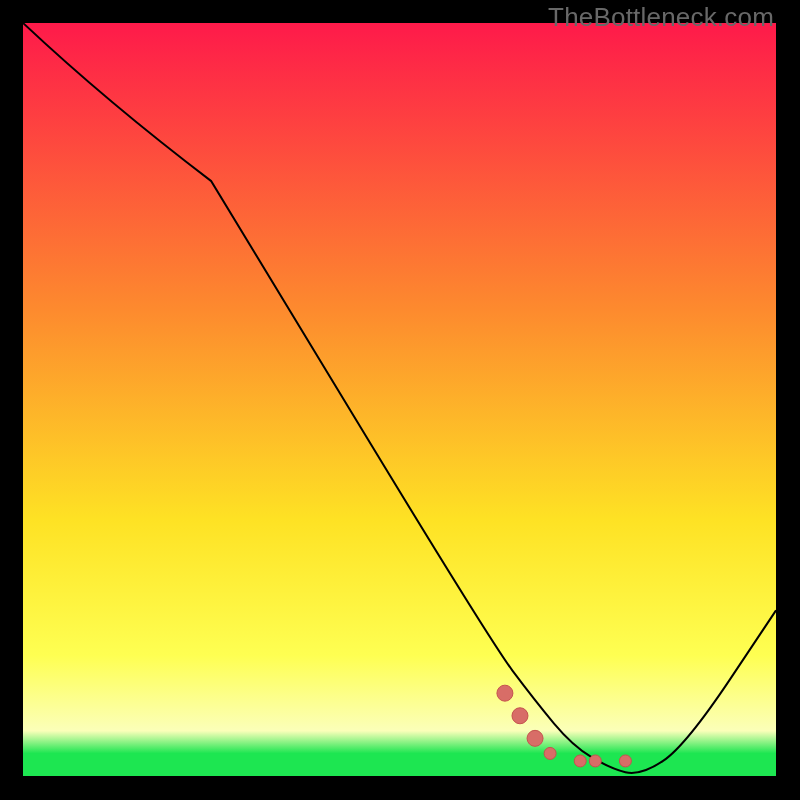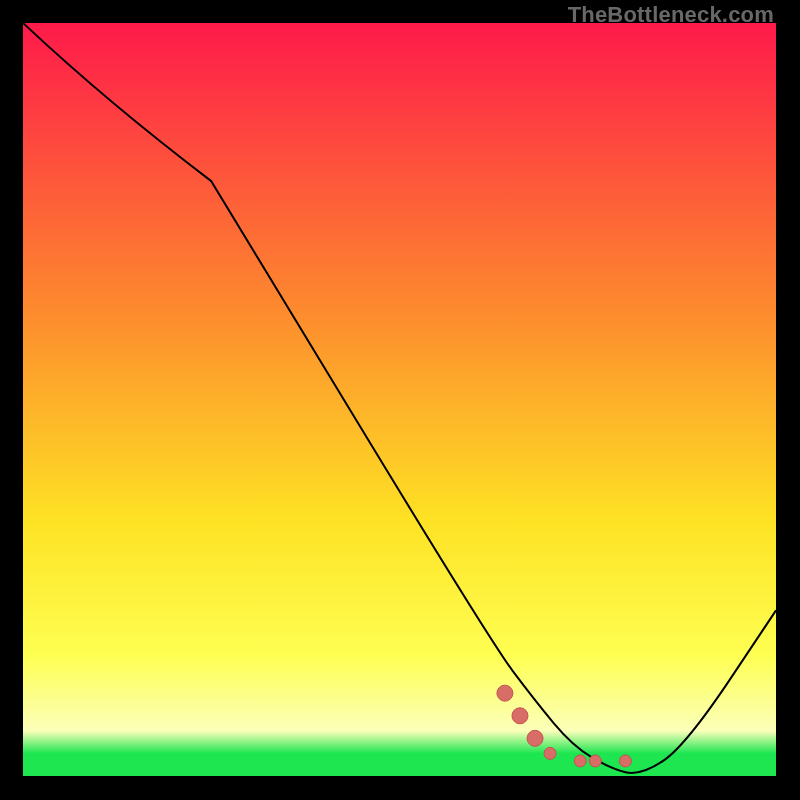--- a/index.html
+++ b/index.html
@@ -23,22 +23,22 @@
     left: 0;
     top: 0;
     width: 753px;
     height: 753px;
   }
   .watermark {
     position: absolute;
     top: 2px;
     right: 26px;
     font-family: Arial, Helvetica, sans-serif;
-    font-size: 22px;
-    font-weight: 700;
+    font-size: 26px;
+    font-weight: 400;
     color: #686868;
     letter-spacing: 0.2px;
   }
   svg.curve {
     position: absolute;
     left: 23px;
     top: 23px;
     width: 753px;
     height: 753px;
   }

